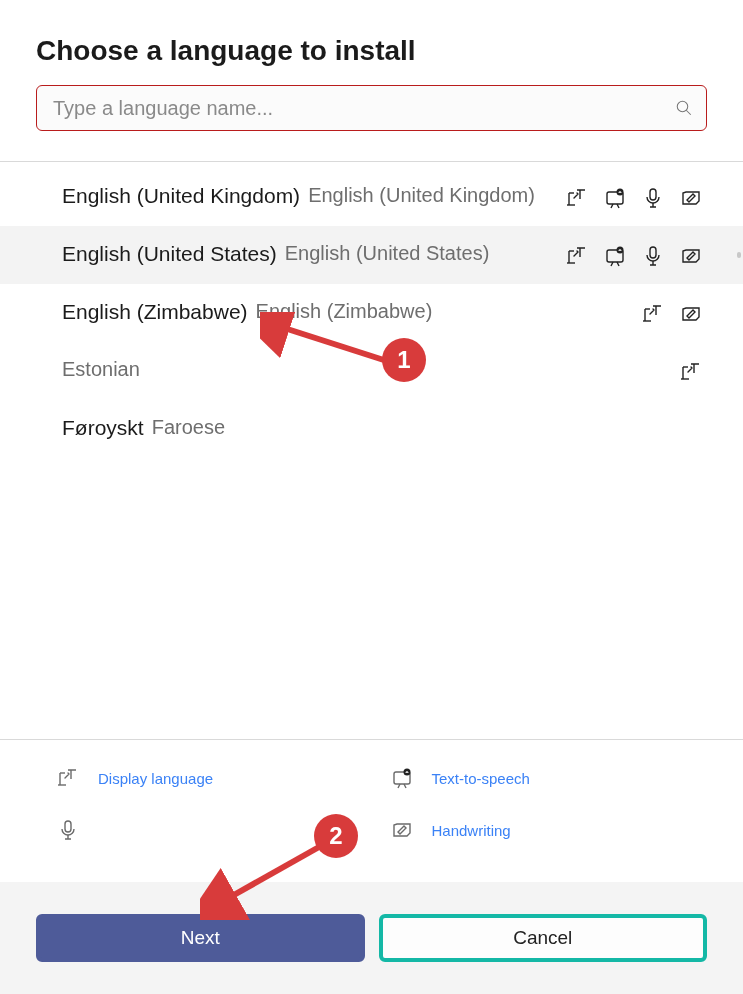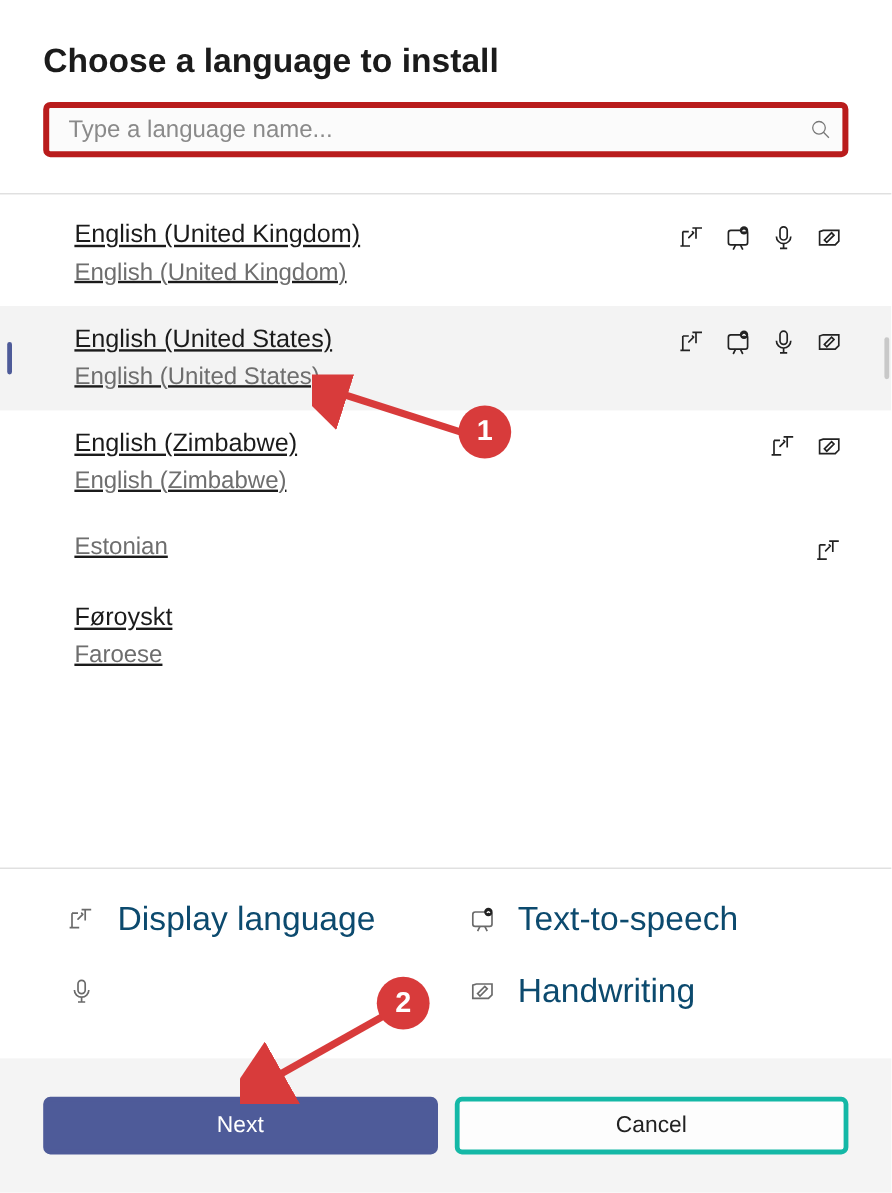--- a/index.html
+++ b/index.html
@@ -19,21 +19,21 @@
     position:relative;overflow:hidden;
   }
   .dialog{display:flex;flex-direction:column;height:100%;}
 
   .header{padding:35px 36px 0 36px;}
   .title{font-size:28px;font-weight:600;margin:0 0 18px 0;}
   .search-wrap{position:relative;height:46px;}
   .search-input{
     width:100%;height:100%;font-size:20px;
     padding:0 50px 0 16px;
-    border:5px solid #b91c1c;border-radius:6px;
+    border:1px solid #b91c1c;border-radius:6px;
     background:#fbfbfb;color:#333;outline:none;
   }
   .search-input::placeholder{color:#8a8a8a;}
   .search-icon{
     position:absolute;right:14px;top:50%;transform:translateY(-50%);
     width:18px;height:18px;stroke:#777;fill:none;stroke-width:1.4;
   }
 
   .divider{border-top:1px solid var(--border);margin-top:30px;}
 
@@ -45,35 +45,35 @@
   }
   .lang-item.selected{background:var(--sel-bg);gap:16px;}
   .lang-item.selected::before{
     content:"";position:absolute;left:6px;top:30px;bottom:30px;width:4px;
     background:var(--accent);border-radius:2px;
   }
   .lang-item.selected::after{
     content:"";position:absolute;right:2px;top:26px;bottom:26px;width:4px;
     background:#c8c8c8;border-radius:2px;
   }
-  .lang-text{flex:1;display:flex;flex-direction:column;gap:8px;text-decoration:underline;}
+  .lang-text{flex:1;display:flex;flex-direction:row;gap:8px;}
   .lang-native{font-size:21px;color:var(--text);}
   .lang-english{font-size:20px;color:var(--subtext);}
   .lang-icons{display:flex;gap:14px;margin-top:2px;}
   .cap-icon{width:24px;height:24px;stroke:#222;fill:none;stroke-width:1.4;}
 
   .legend{
     border-top:1px solid var(--border);
     padding:26px 40px 40px 56px;
     display:grid;grid-template-columns:1fr 1fr;
     row-gap:28px;column-gap:20px;
   }
   .legend-item{display:flex;align-items:center;gap:18px;}
   .legend-item .cap-icon{stroke:#6a6a6a;}
-  .legend-label{font-size:28px;color:#0c4a6e;}
+  .legend-label{font-size:15px;color:#3b82f6;}
 
   .footer{
     background:#f4f4f4;height:112px;
     display:flex;align-items:center;gap:14px;
     padding:0 36px;
   }
   .btn{
     flex:1;height:48px;font-size:19px;
     border-radius:6px;cursor:pointer;
     display:flex;align-items:center;justify-content:center;

